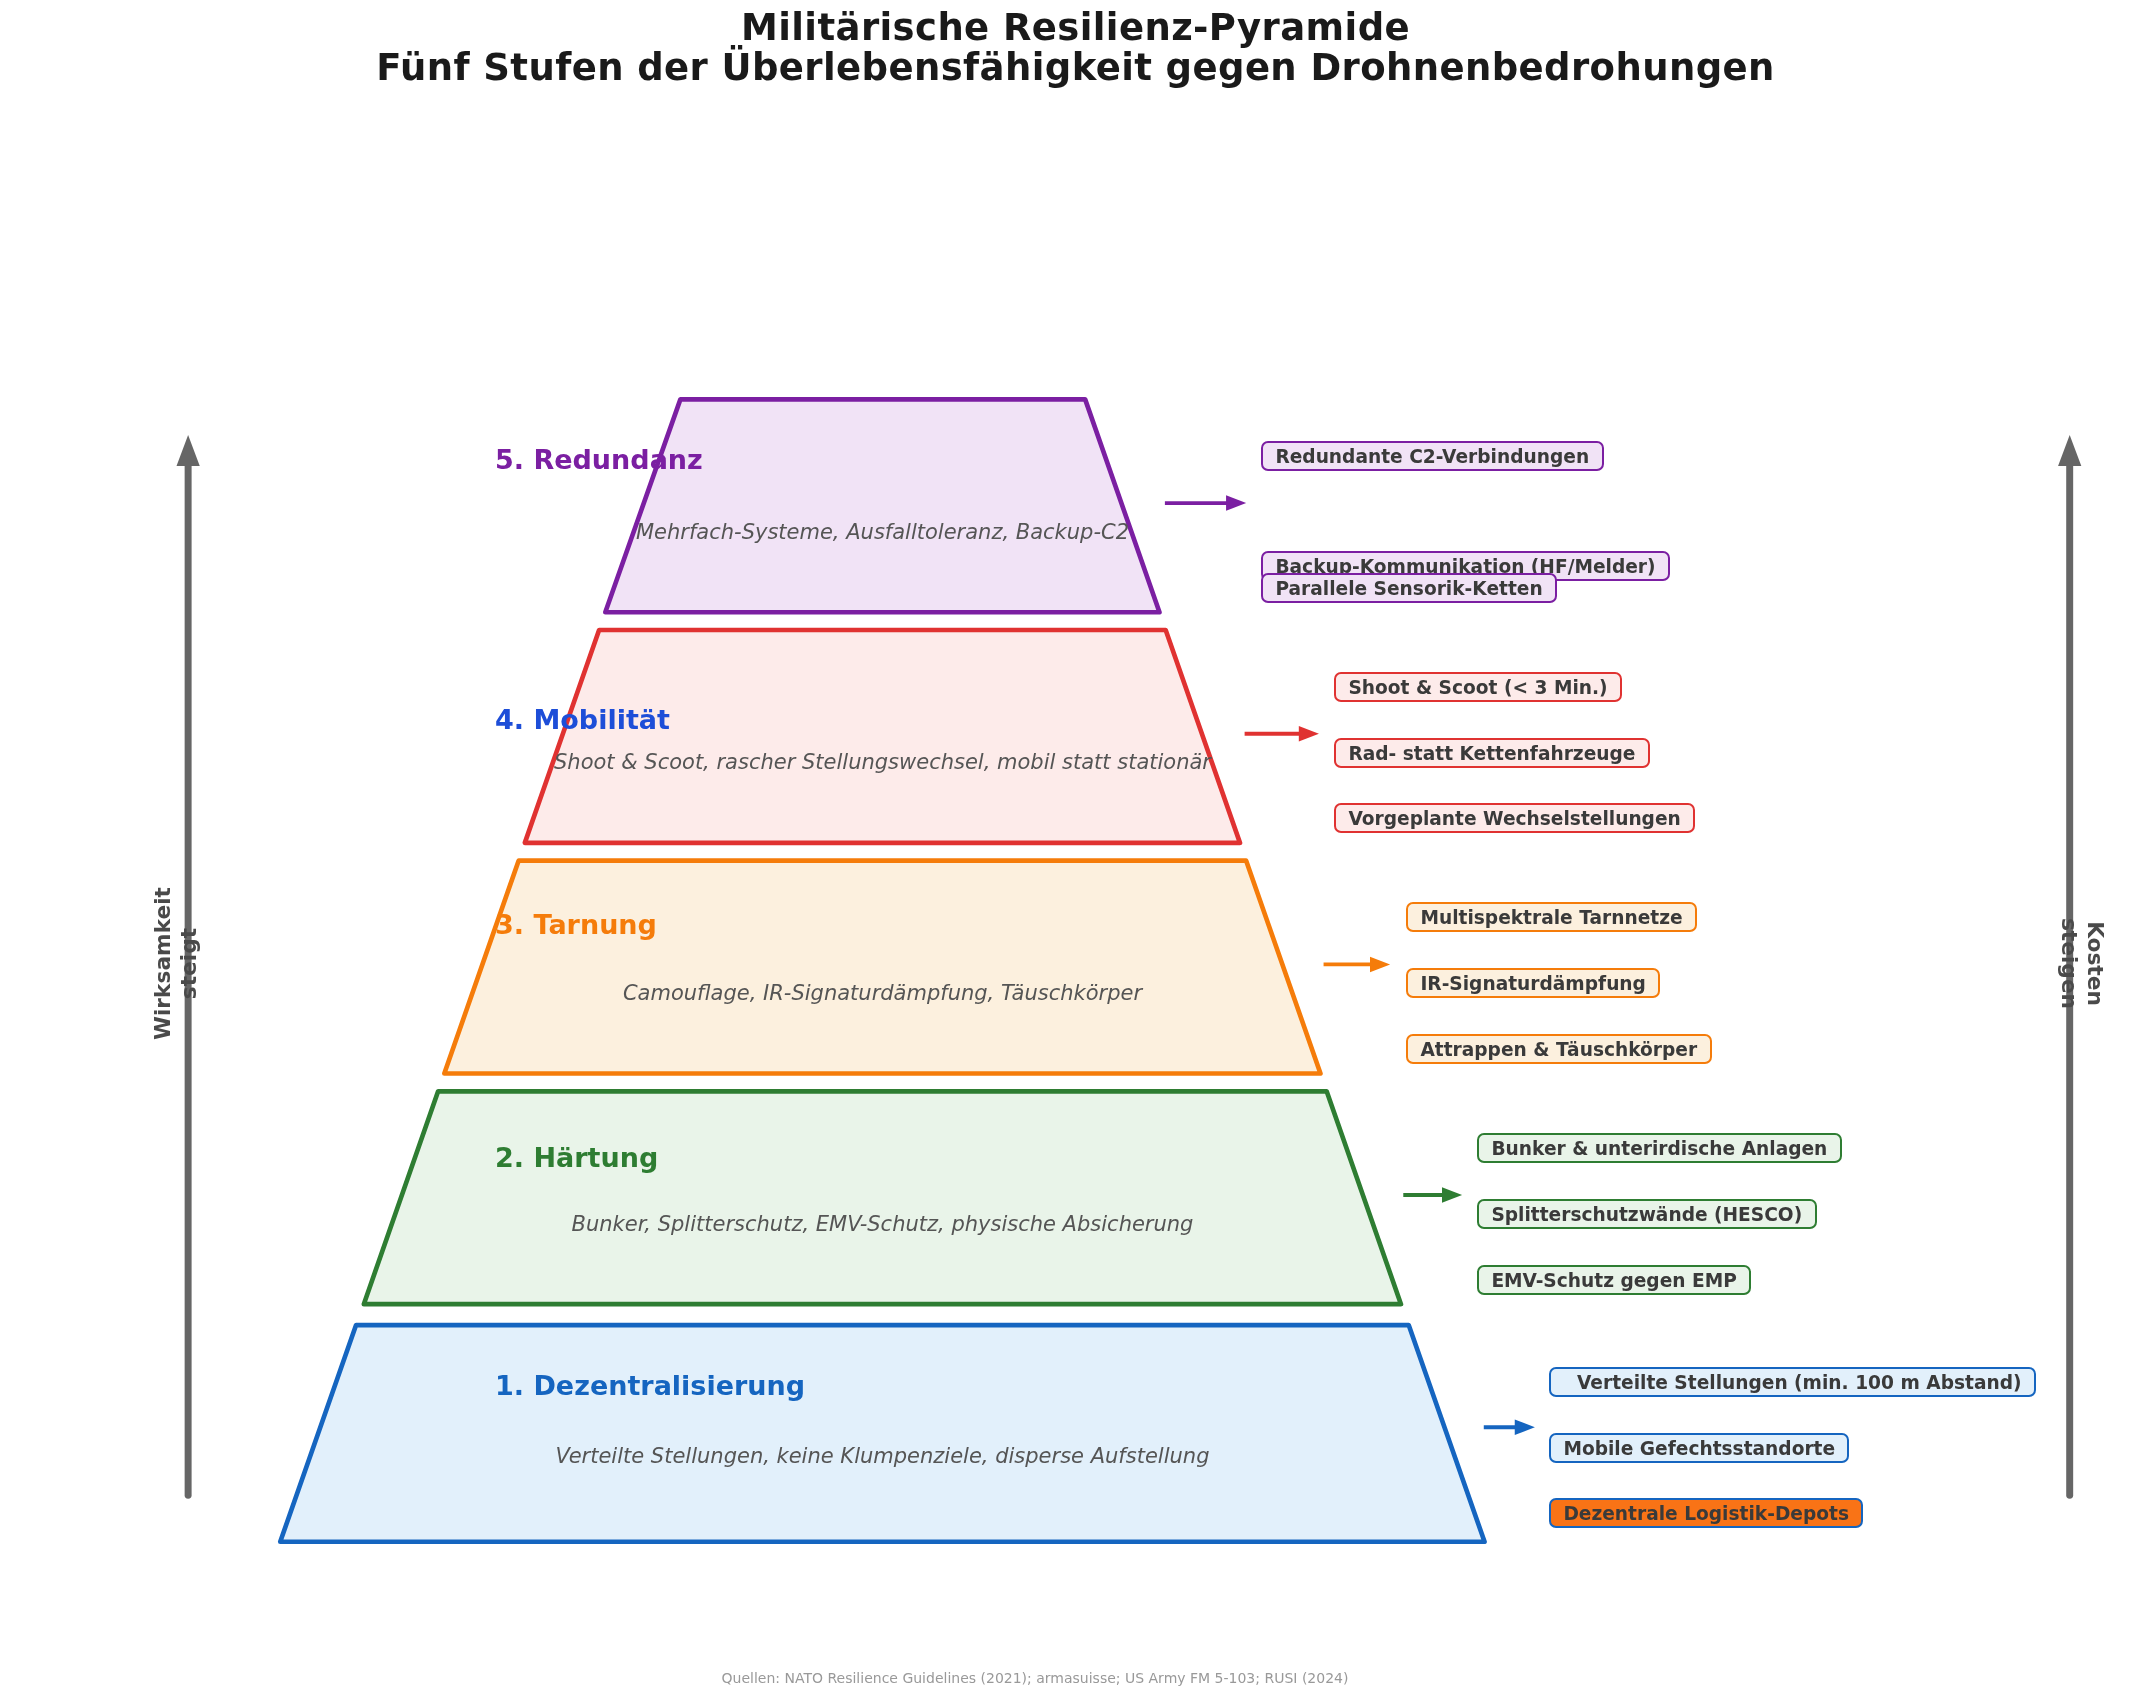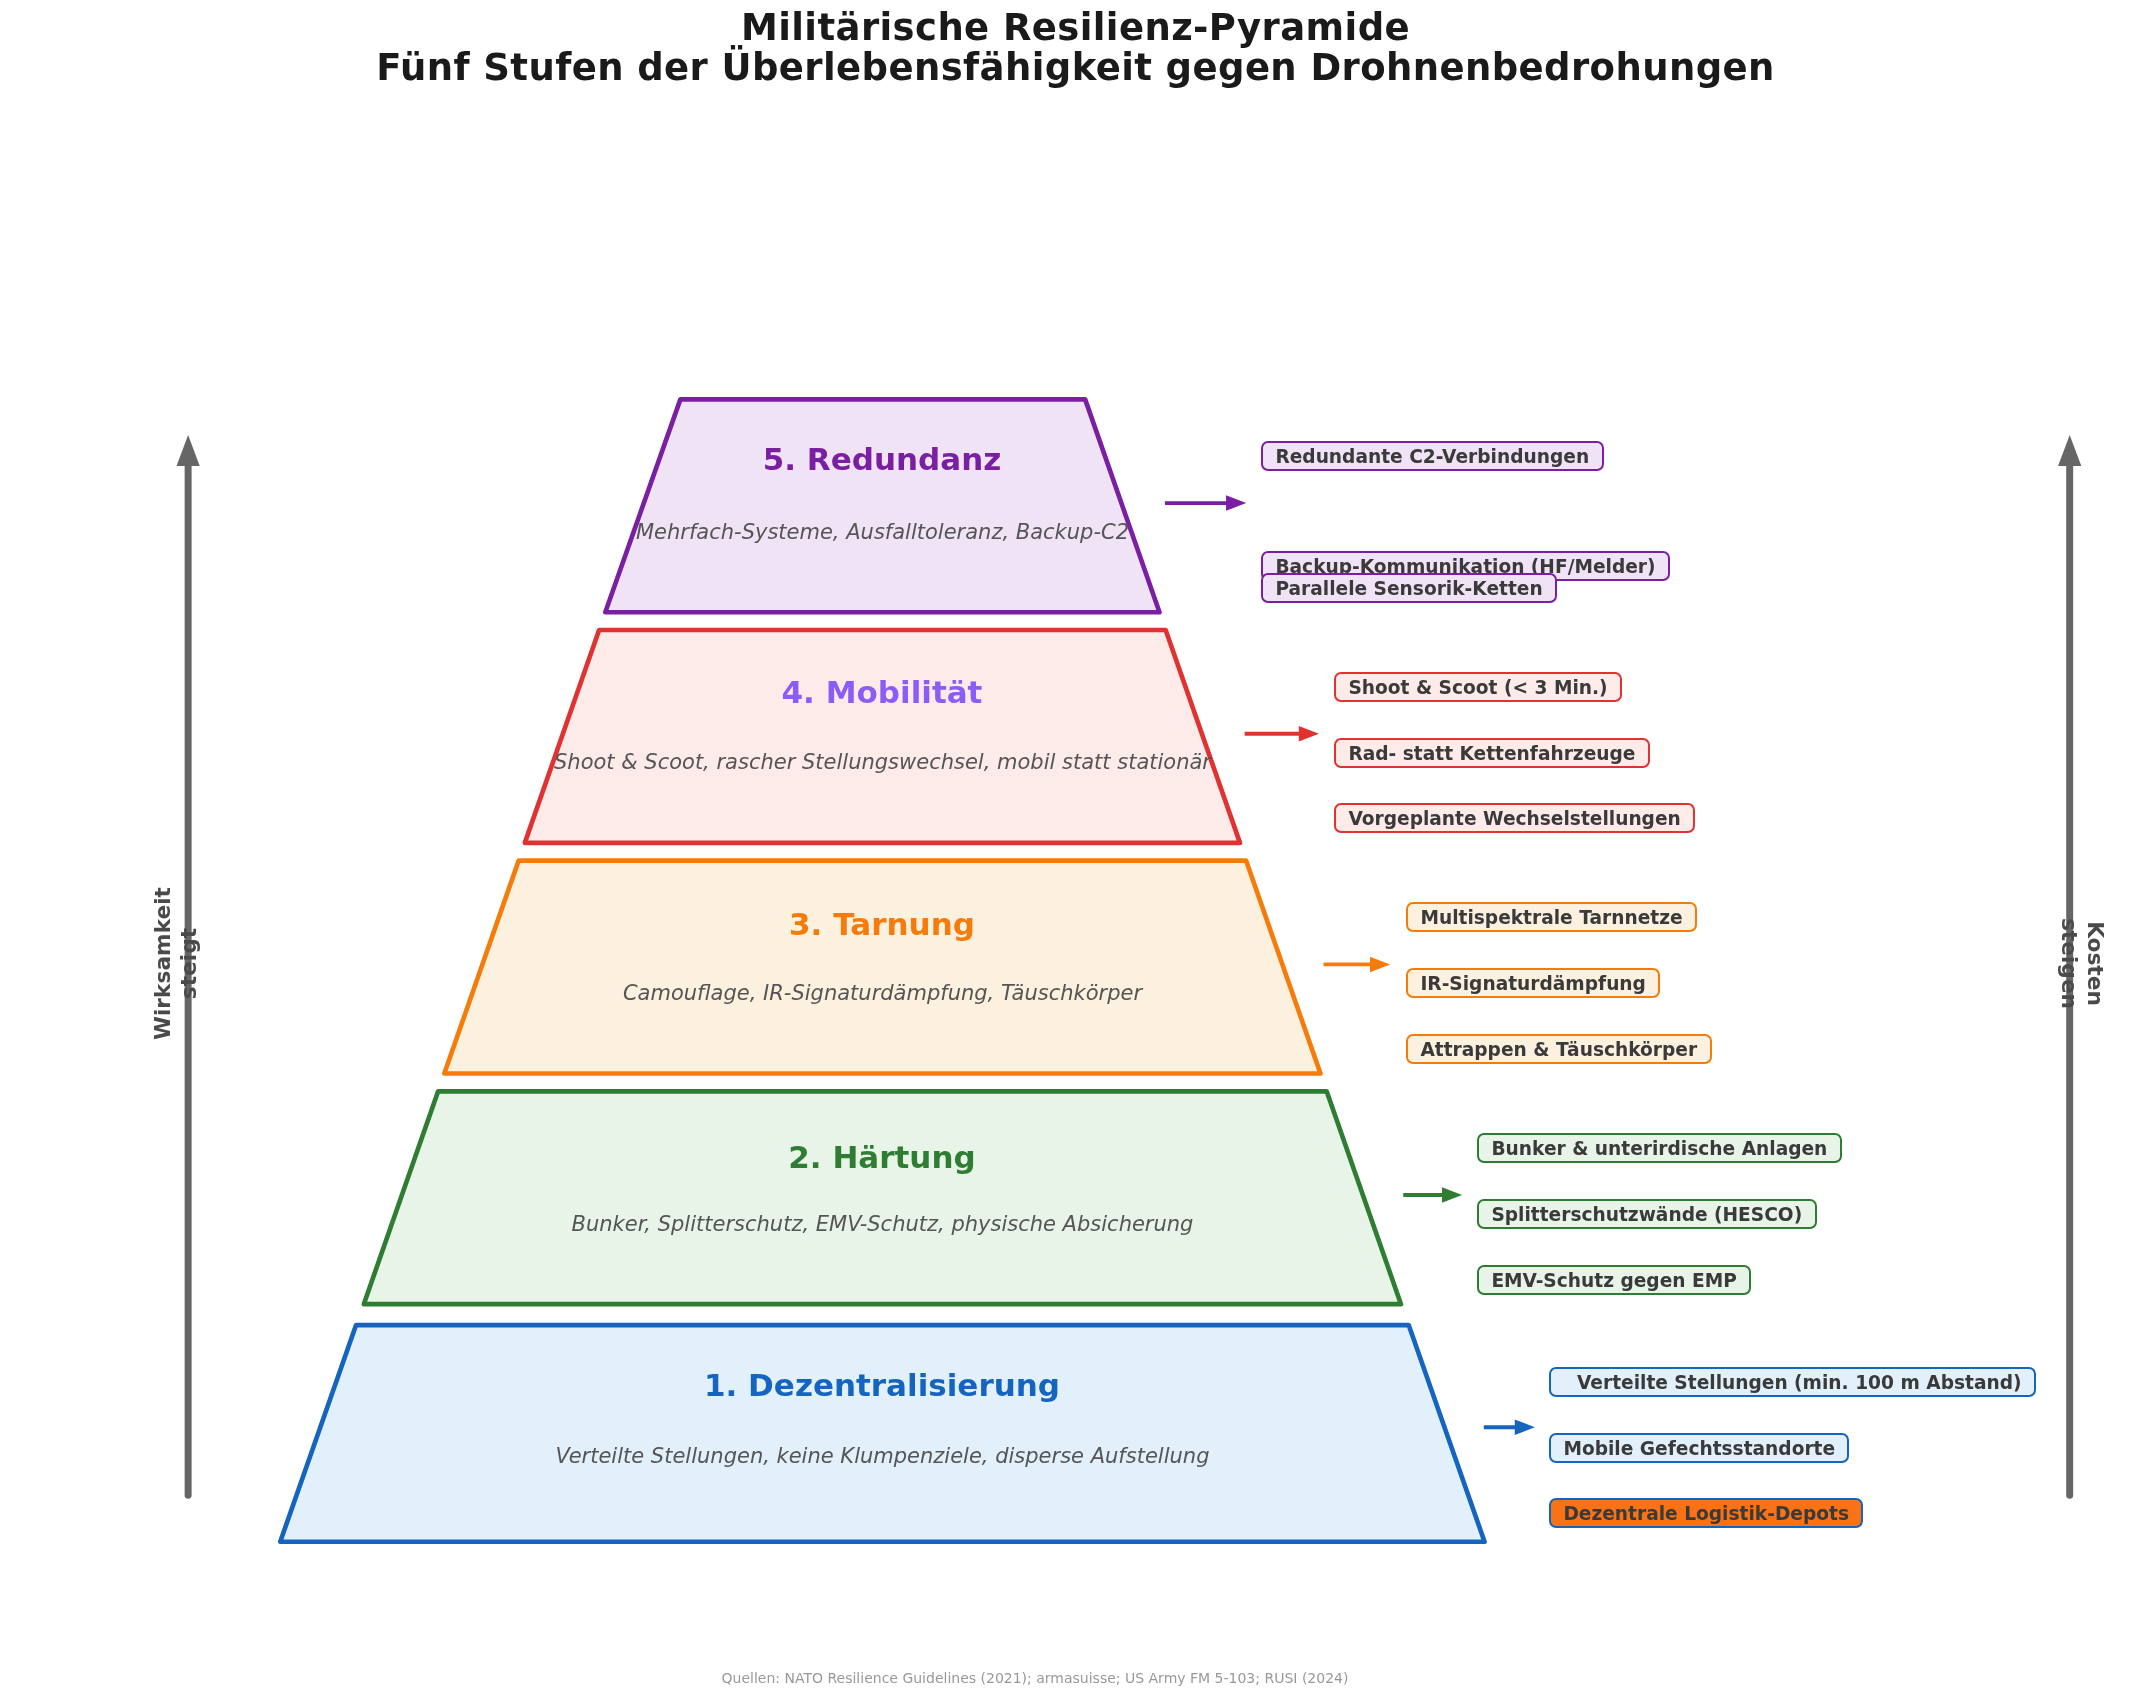--- a/index.html
+++ b/index.html
@@ -10,22 +10,22 @@
   }
   #stage { position: absolute; inset: 0; width: 2151px; height: 1702px; }
   #shapes { position: absolute; left: 0; top: 0; width: 2151px; height: 1702px; }
 
   .main-title {
     position: absolute; left: 0; top: 7.7px; width: 2151px;
     text-align: center; font-size: 37px; font-weight: bold;
     color: #1a1a1a; line-height: 40px; letter-spacing: 0.4px;
   }
   .level-title {
-    position: absolute; left: 495px; width: 774px; text-align: center;
-    font-size: 31px; font-weight: bold; line-height: 39px; white-space: nowrap;
+    position: absolute; left: 495px; width: 774px; 
+    font-size: 27px; font-weight: bold; line-height: 39px; white-space: nowrap;
   }
   .level-subtitle {
     position: absolute; left: 341px; width: 1083px; text-align: center;
     font-size: 21px; font-style: italic; color: #555555; line-height: 28px;
     white-space: nowrap;
   }
   .badge {
     position: absolute; display: inline-block; white-space: nowrap;
     font-size: 18.6px; font-weight: bold; color: #3a3a3a;
     line-height: 23px; padding: 1.5px 12.4px;
@@ -87,21 +87,21 @@
       <polygon points="1983,1844 1957,1834 1957,1854" style="fill: rgb(21, 101, 192);"></polygon>
     </g>
   </svg>
 
   <div class="main-title">
     <div>Militärische Resilienz-Pyramide</div>
     <div>Fünf Stufen der Überlebensfähigkeit gegen Drohnenbedrohungen</div>
   </div>
 
   <div class="level-title" style="top: 440px; color: rgb(123, 31, 162);">5. Redundanz</div>
-  <div class="level-title" style="top: 673px; color: #8b5cf6;">4. Mobilität</div>
+  <div class="level-title" style="top: 700px; color: #1d4ed8;">4. Mobilität</div>
   <div class="level-title" style="top: 905px; color: rgb(245, 124, 10);">3. Tarnung</div>
   <div class="level-title" style="top: 1138px; color: rgb(46, 125, 50);">2. Härtung</div>
   <div class="level-title" style="top: 1366px; color: rgb(21, 101, 192);">1. Dezentralisierung</div>
 
   <div class="level-subtitle" style="top:518px;">Mehrfach-Systeme, Ausfalltoleranz, Backup-C2</div>
   <div class="level-subtitle" style="top:748px;">Shoot &amp; Scoot, rascher Stellungswechsel, mobil statt stationär</div>
   <div class="level-subtitle" style="top:979px;">Camouflage, IR-Signaturdämpfung, Täuschkörper</div>
   <div class="level-subtitle" style="top:1210px;">Bunker, Splitterschutz, EMV-Schutz, physische Absicherung</div>
   <div class="level-subtitle" style="top:1442px;">Verteilte Stellungen, keine Klumpenziele, disperse Aufstellung</div>
 

